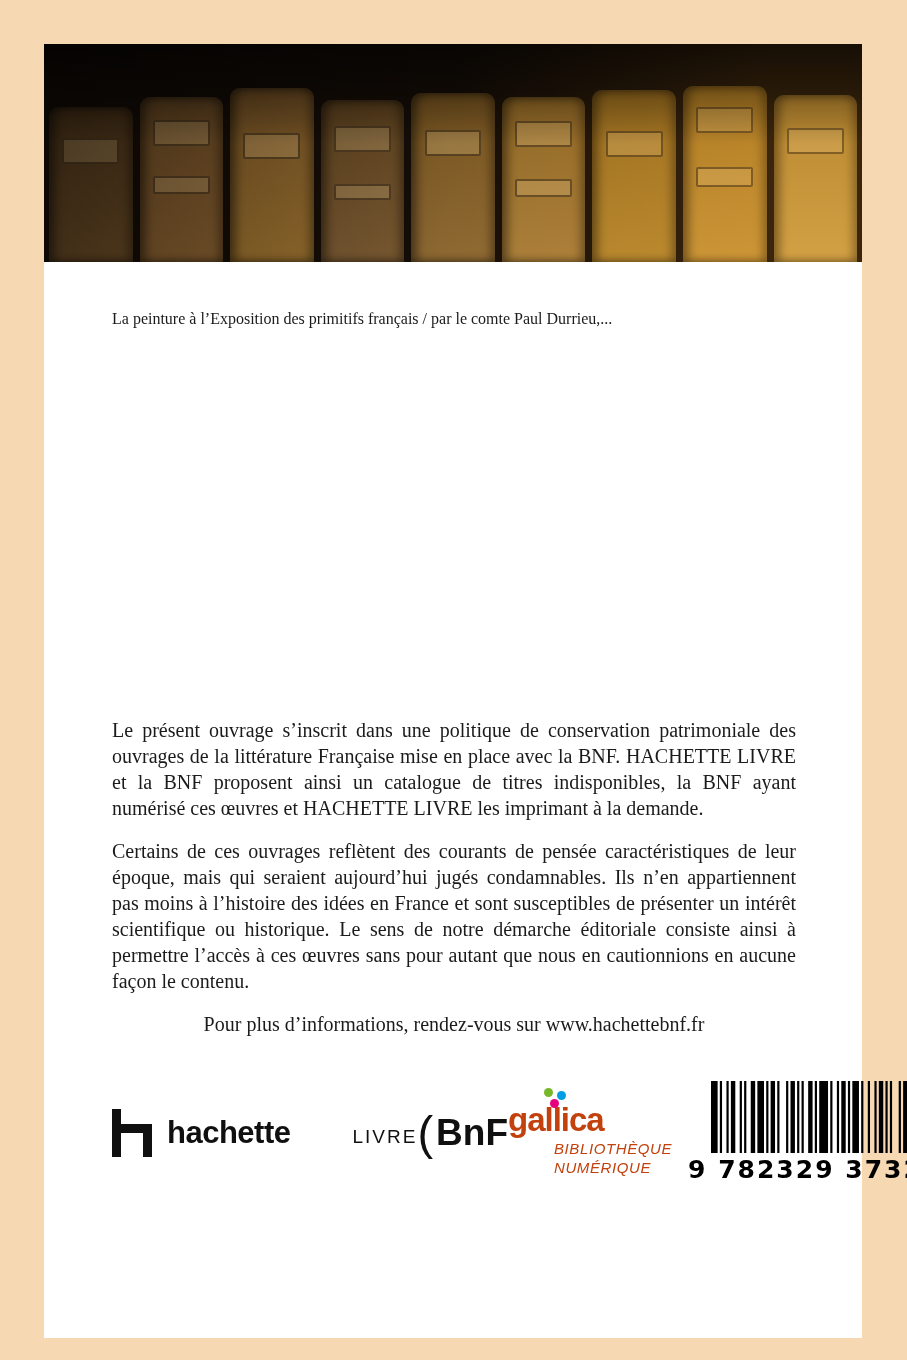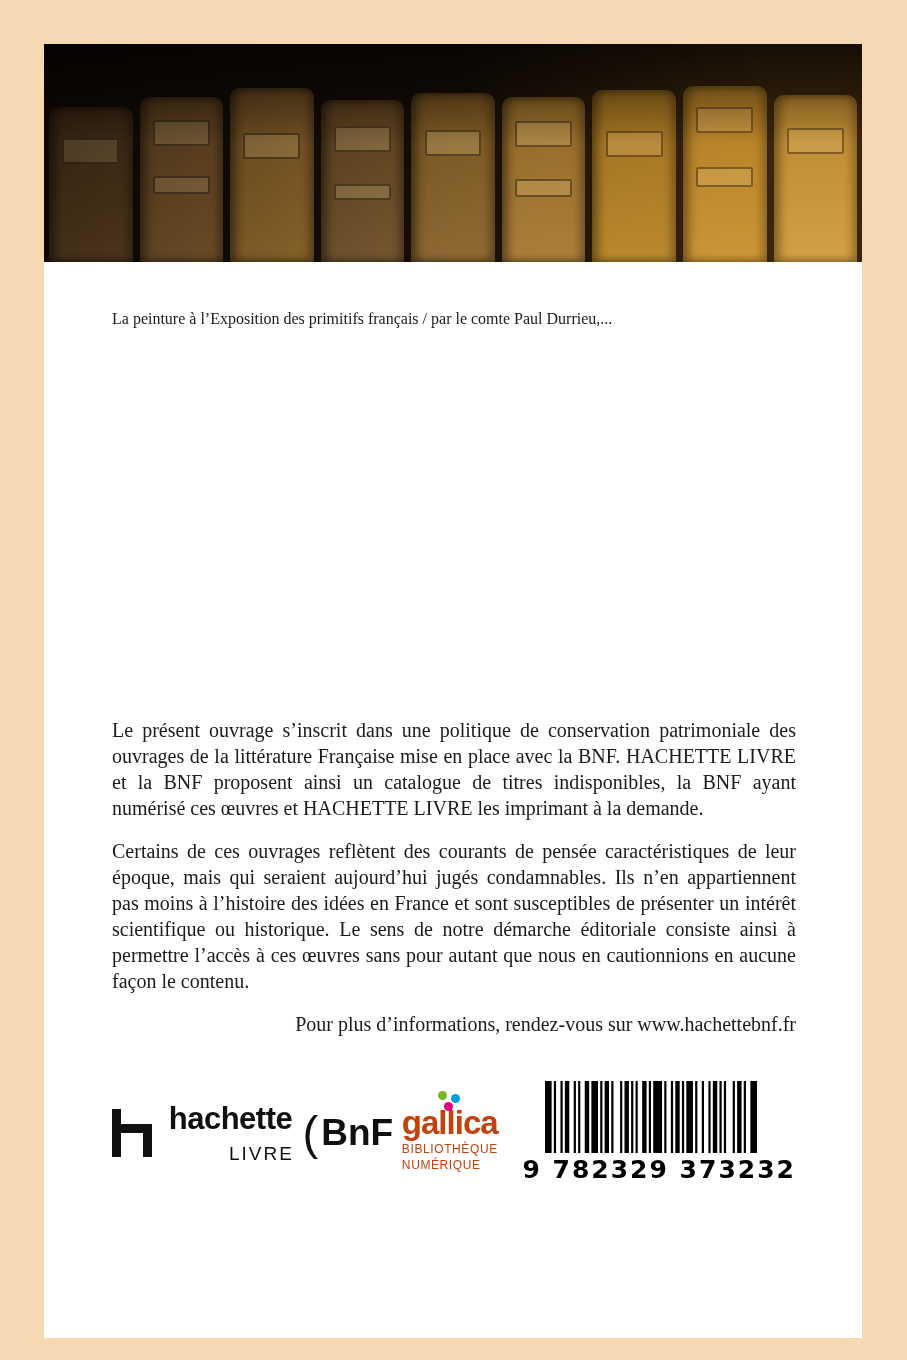--- a/index.html
+++ b/index.html
@@ -72,51 +72,51 @@
     font-weight: 700;
     letter-spacing: .2px;
   }
   .body-text {
     margin-top: 380px;
     font-size: 20px;
     line-height: 26px;
     text-align: justify;
   }
   .body-text p + p { margin-top: 17px; }
-  .body-text p.single { text-align: right; }
+  .body-text p.single { text-align: center; }
 
   
   .logos {
     margin-top: 44px;
     display: flex;
     align-items: center;
     justify-content: space-between;
     font-family: "Liberation Sans", sans-serif;
     color: #101010;
   }
   .hachette { display: flex; align-items: center; gap: 11px; }
   .h-icon { position: relative; width: 44px; height: 48px; display: block; }
   .h-left  { position: absolute; left: 0; top: 0; width: 9px; height: 48px; background: #101010; }
   .h-arch  { position: absolute; left: 9px; top: 15px; width: 31px; height: 33px;
              border-top: 9px solid #101010; border-right: 9px solid #101010; }
-  .h-text { display: flex; flex-direction: column; align-items: center; }
+  .h-text { display: flex; flex-direction: row; }
   .h-name { font-size: 31px; font-weight: 700; letter-spacing: -0.5px; line-height: 1; }
   .h-sub  { font-size: 19px; letter-spacing: 2px; margin-left: 62px; margin-top: 10px; line-height: 1; }
 
   .bnf { display: flex; align-items: center; }
   .bnf-paren { font-size: 47px; font-weight: 400; margin-right: 3px; line-height: 1; }
   .bnf-name  { font-size: 37px; font-weight: 700; line-height: 1; }
 
   .gallica { position: relative; color: #c2410c; padding-top: 15px; }
   .g-dot { position: absolute; width: 9px; height: 9px; border-radius: 50%; }
   .g-dot-green   { left: 36px; top: 0; }
   .g-dot-blue    { left: 49px; top: 3px; }
   .g-dot-magenta { left: 42px; top: 11px; }
   .g-name { font-size: 33px; font-weight: 700; letter-spacing: -1px; line-height: 1; }
-  .g-sub  { font-size: 12px; letter-spacing: .6px; margin-top: 3px; line-height: 1.3; }
+  .g-sub  { font-size: 15px; letter-spacing: .6px; margin-left: 46px; margin-top: 3px; line-height: 1.3; font-style: italic; }
 
   .barcode { display: flex; flex-direction: column; align-items: center; }
   .barcode svg { width: 212px; height: 72px; fill: #000; }
   .barcode-number {
     font-family: "DejaVu Sans", sans-serif;
     font-size: 25px;
     font-weight: 700;
     letter-spacing: 2px;
     margin-top: 2px;
     color: #000;

